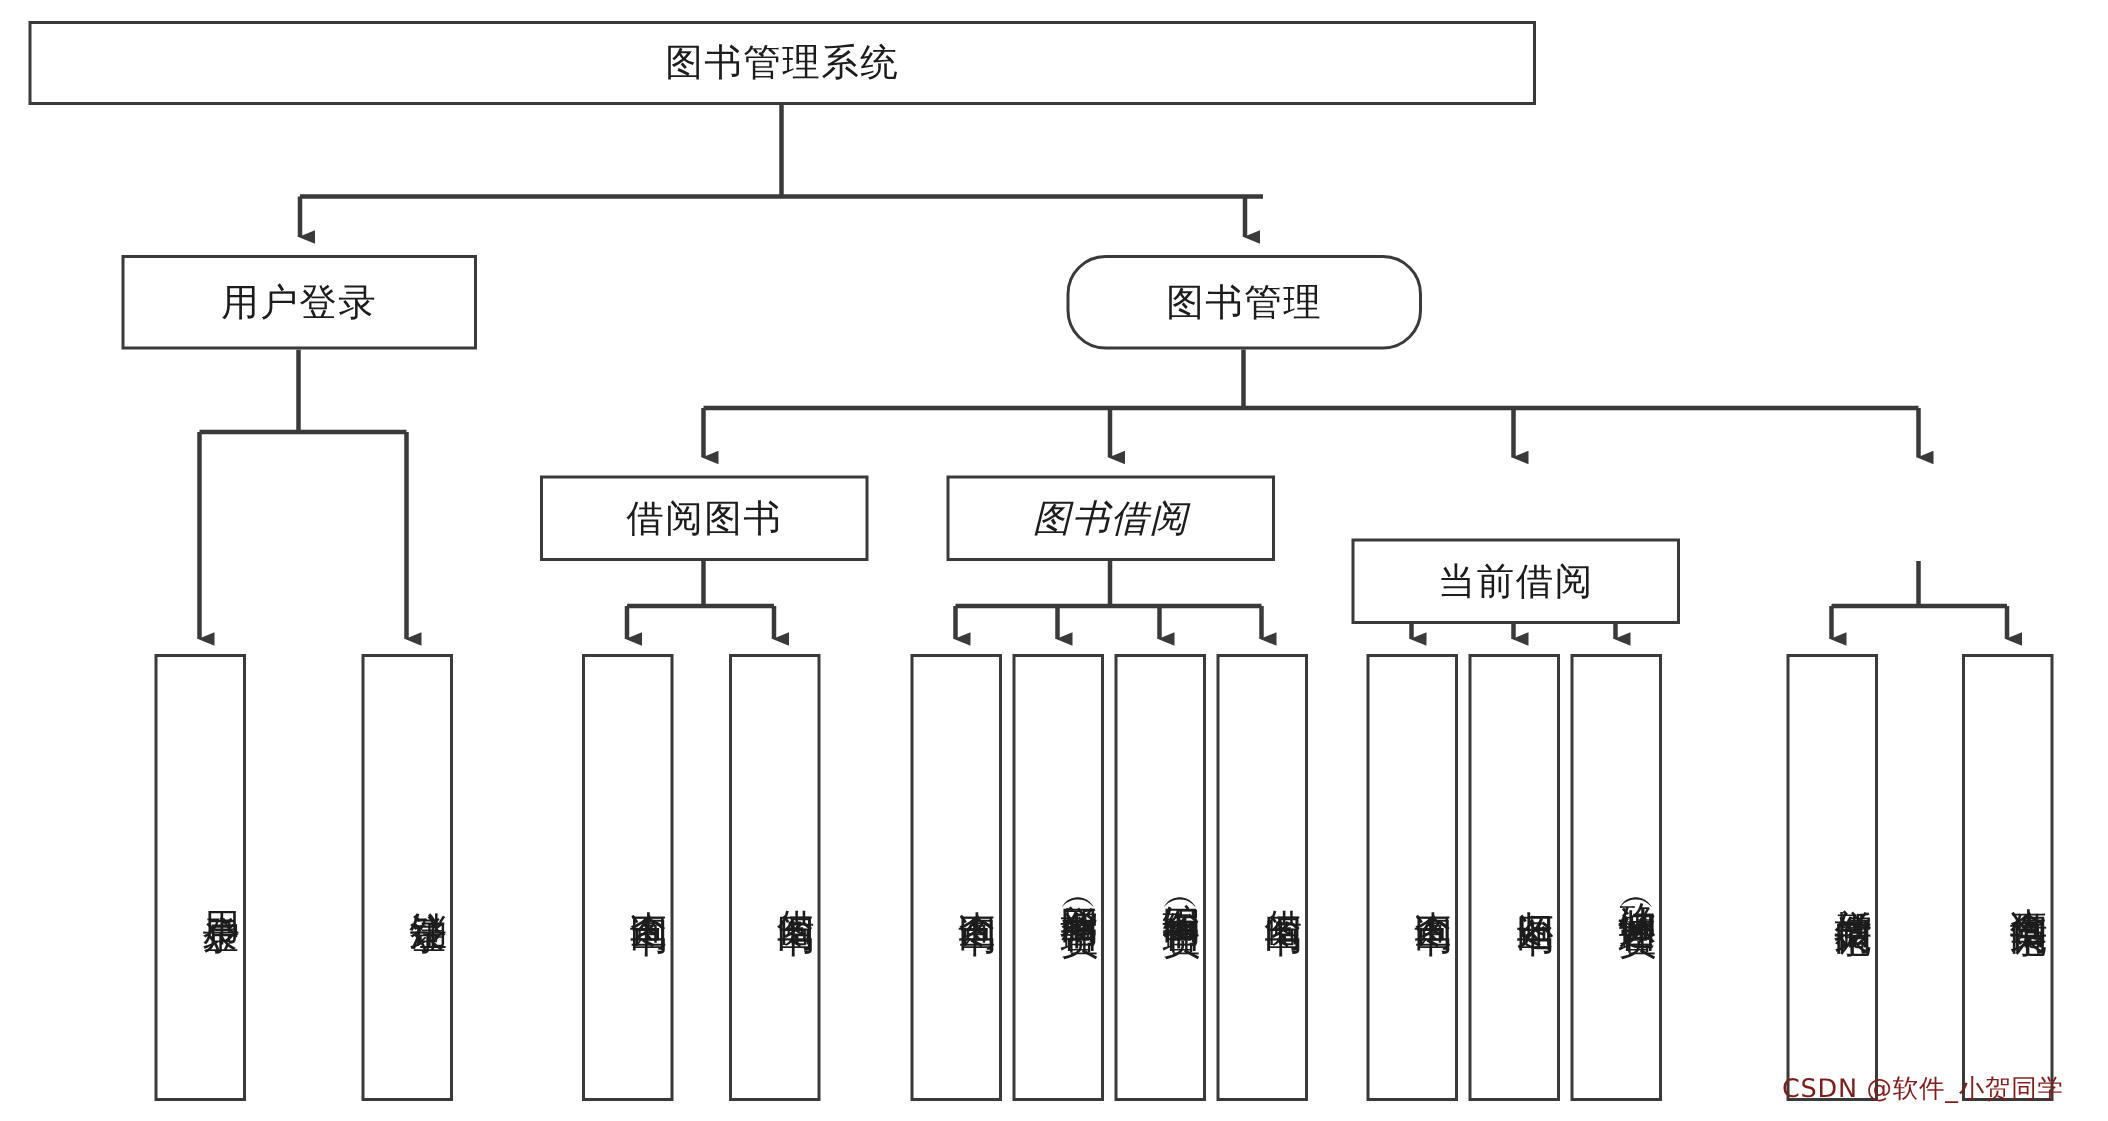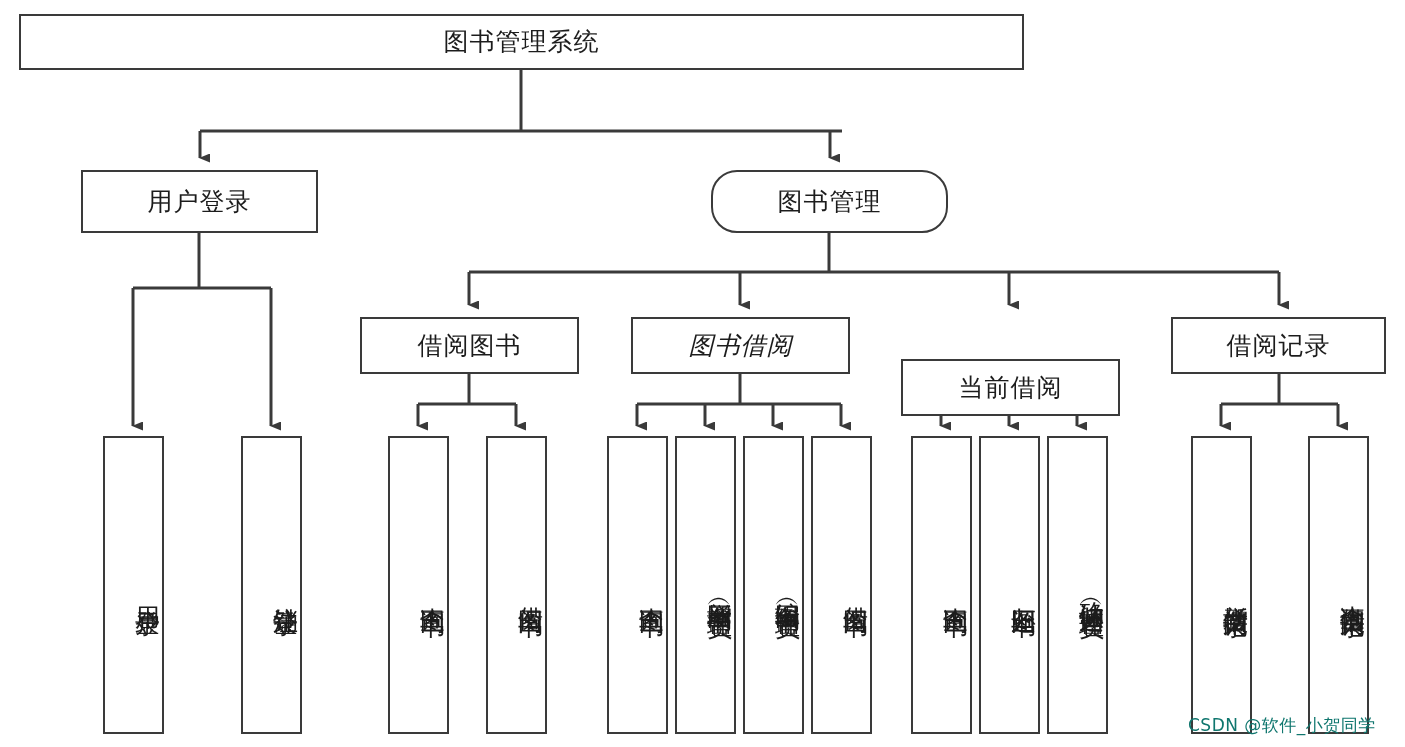--- a/index.html
+++ b/index.html
@@ -54,21 +54,21 @@
   }
   .node-v .vlabel {
     writing-mode: vertical-rl;
     text-orientation: upright;
   }
   .watermark {
     position: absolute;
     left: 1188px;
     top: 714px;
     font-size: 17px;
-    color: #0f766e;
+    color: #7f1d1d;
     letter-spacing: 0.5px;
     white-space: nowrap;
     font-family: "DejaVu Sans", "Liberation Sans", sans-serif;
     text-align: right;
   }
 </style>
 </head>
 <body>
 
 <div id="diagram-root">
@@ -136,23 +136,20 @@
 
   <div class="node node-h" style="left:360px; top:317px; width:219px; height:57px;">
     <span>借阅图书</span>
   </div>
   <div class="node node-h" style="left:631px; top:317px; width:219px; height:57px;font-style:italic;">
     <span>图书借阅</span>
   </div>
   <div class="node node-h" style="left:901px; top:317px; width:219px; height:57px;margin-top:42px;">
     <span>当前借阅</span>
   </div>
-  <div class="node node-h" style="left:1171px; top:317px; width:215px; height:57px;">
-    <span>借阅记录</span>
-  </div>
 
   <div class="node node-v" style="left:103px; top:436px; width:61px; height:298px;">
     <span class="vlabel">用户登录</span>
   </div>
   <div class="node node-v" style="left:241px; top:436px; width:61px; height:298px;">
     <span class="vlabel">注销登录</span>
   </div>
 
   <div class="node node-v" style="left:388px; top:436px; width:61px; height:298px;">
     <span class="vlabel">查询图书</span>

